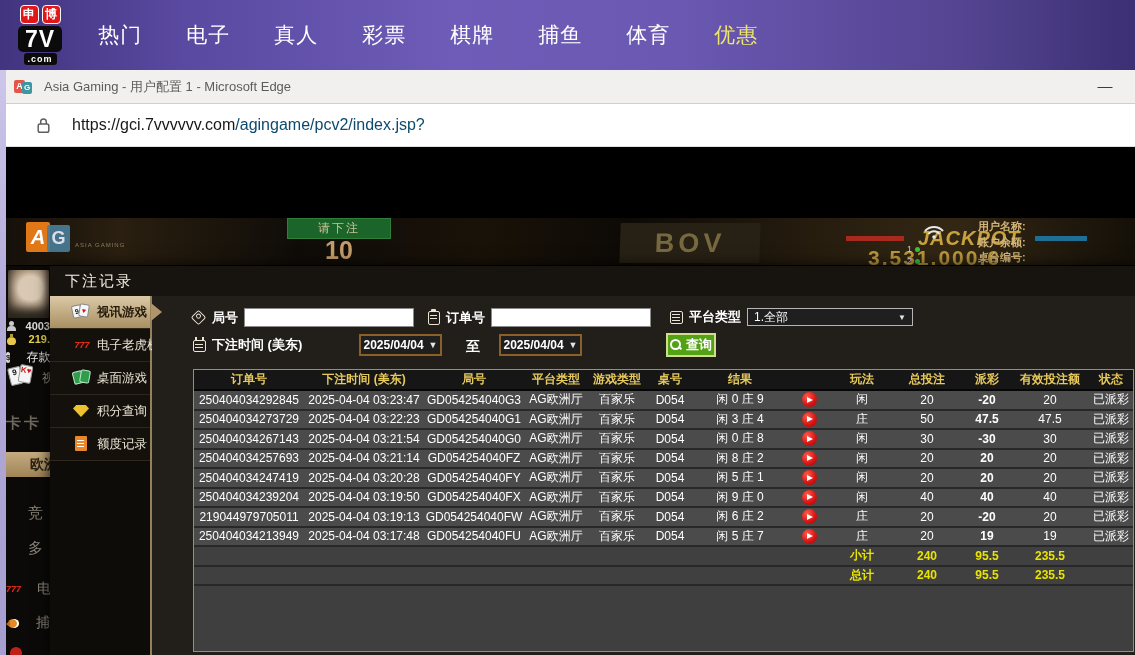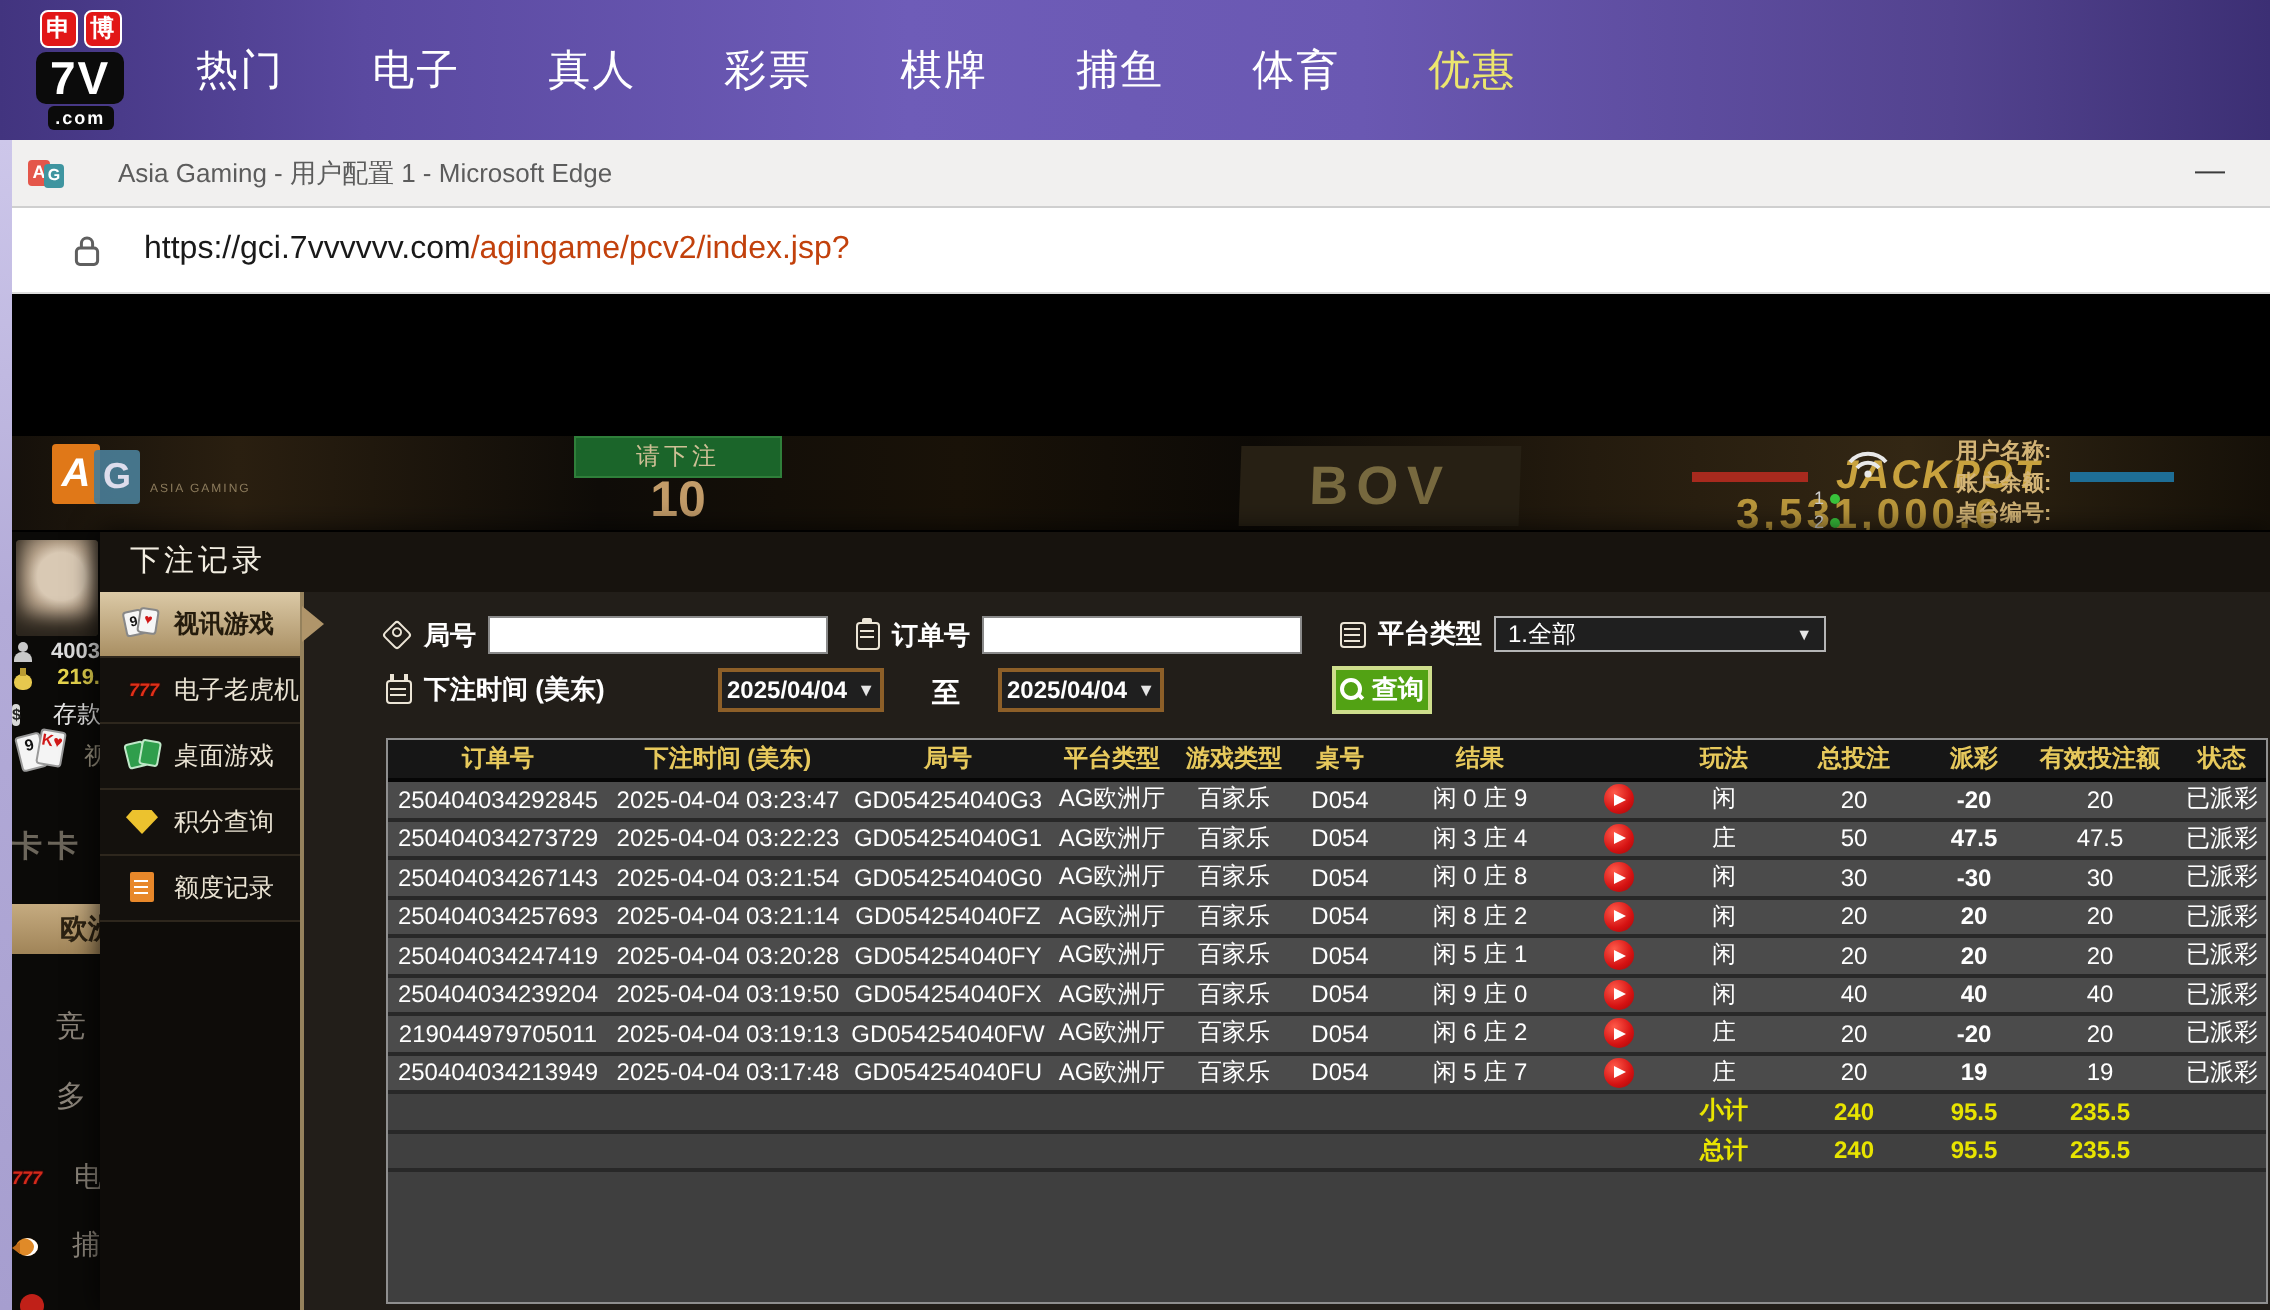--- a/index.html
+++ b/index.html
@@ -18,27 +18,27 @@
   .logo-sub{background:#0b0b0b;color:#fff;font-size:9px;font-weight:bold;border-radius:3px;padding:1px 4px;margin-top:1px;letter-spacing:1px}
   .nav-items{display:flex;margin-left:36px;gap:44px}
   .nav-item{color:#fff;font-size:21px;letter-spacing:1px;cursor:pointer;white-space:nowrap}
   .nav-item.active{color:#ece66e}
 
   
   .titlebar{position:absolute;left:0;top:70px;width:1135px;height:34px;background:#f1f0ef;border-bottom:1px solid #cfcfcf;display:flex;align-items:center;z-index:20}
   .favicon{position:relative;width:18px;height:16px;margin-left:14px}
   .favicon .fa{position:absolute;left:0;top:1px;width:11px;height:13px;background:#e4564a;color:#fff;font-size:9px;font-weight:bold;text-align:center;line-height:13px;border-radius:2px}
   .favicon .fg{position:absolute;left:8px;top:3px;width:10px;height:12px;background:#3f95a0;color:#fff;font-size:8px;font-weight:bold;text-align:center;line-height:12px;border-radius:2px}
-  .title-text{margin-left:27px;color:#5c5c5c;font-size:13px}
+  .title-text{margin-left:12px;color:#5c5c5c;font-size:13px}
   .win-min{position:absolute;right:14px;top:2px;width:32px;height:30px;color:#3c3c3c;font-size:15px;text-align:center;line-height:28px;cursor:pointer}
   .urlbar{position:absolute;left:0;top:104px;width:1135px;height:43px;background:#fff;border-bottom:1px solid #dedede;display:flex;align-items:center;z-index:20}
   .lockwrap{margin-left:36px;display:flex;align-items:center}
   .url{margin-left:21px;font-size:16px;cursor:text}
   .url .dom{color:#191919}
-  .url .path{color:#c2410c}
+  .url .path{color:#0c4a6e}
 
   
   .win-edge{position:absolute;left:0;top:70px;width:6px;height:585px;background:linear-gradient(180deg,#cdc7ea 0%,#b3abd8 40%,#a69ecf 100%);z-index:25}
 
   
   .content{position:absolute;left:0;top:147px;width:1135px;height:508px;background:#000}
 
   
   .game-strip{position:absolute;left:6px;top:71px;width:1129px;height:47px;overflow:hidden;
     background:linear-gradient(90deg,#15100a 0%,#2a1f10 10%,#0f0c08 26%,#191208 42%,#0d0a06 55%,#241b0e 70%,#332714 84%,#151008 100%)}
@@ -88,21 +88,21 @@
   .fish{display:inline-block;width:16px;height:11px;position:relative}
   .fish::before{content:"";position:absolute;left:2px;top:1px;width:11px;height:9px;border-radius:50%;background:#e08a28;box-shadow:inset -2px 0 0 #fff}
   .fish::after{content:"";position:absolute;left:0;top:3px;border-right:4px solid #c06a18;border-top:3px solid transparent;border-bottom:3px solid transparent}
   .ls-red{position:absolute;left:4px;top:381px;width:12px;height:12px;border-radius:50%;background:#c02018}
 
   
   .dialog{position:absolute;left:50px;top:119px;width:1085px;height:389px;background:#4d7c0f;box-shadow:0 0 14px rgba(0,0,0,.85)}
   .dlg-header{height:30px;background:#17130e;color:#f2ede1;font-size:15px;line-height:30px;padding-left:15px;letter-spacing:2px}
   .dlg-body{display:flex;height:359px}
   .menu{width:102px;background:#0e0c09;border-right:2px solid #95815c;flex:none}
-  .menu-item{height:33px;display:flex;align-items:center;gap:5px;padding-left:12px;border-bottom:1px solid #2e271d;background:#14110d;color:#eae3d3;font-size:12.5px;cursor:pointer;position:relative;white-space:nowrap}
+  .menu-item{height:33px;display:flex;align-items:center;gap:5px;padding-left:22px;border-bottom:1px solid #2e271d;background:#14110d;color:#eae3d3;font-size:12.5px;cursor:pointer;position:relative;white-space:nowrap}
   .menu-item.active{background:linear-gradient(180deg,#dbc9a6,#a98f63);color:#241b0c;font-weight:bold;z-index:4}
   .menu-item.active::after{content:"";position:absolute;right:-12px;top:50%;margin-top:-9px;border-left:11px solid #b0956a;border-top:9px solid transparent;border-bottom:9px solid transparent;z-index:6}
   .mi-icon{width:20px;height:18px;position:relative;flex:none}
   .mcards .b1,.mcards .b2{position:absolute;width:10px;height:13px;border-radius:2px;background:#f6f6f6;border:1px solid #888;font-size:7px;line-height:12px;text-align:center;font-weight:bold}
   .mcards .b1{left:0;top:2px;transform:rotate(-12deg);color:#111}
   .mcards .b2{left:7px;top:1px;transform:rotate(9deg);color:#d01818}
   .m777{color:#e03018;font-size:9px;font-weight:bold;font-style:italic;line-height:18px;text-align:center;text-shadow:0 0 1px #600}
   .mtable .b1,.mtable .b2{position:absolute;width:10px;height:13px;border-radius:2px;background:#2f9e4c;border:1px solid #bfe8c8}
   .mtable .b1{left:1px;top:2px;transform:rotate(-14deg)}
   .mtable .b2{left:8px;top:1px;transform:rotate(10deg)}

